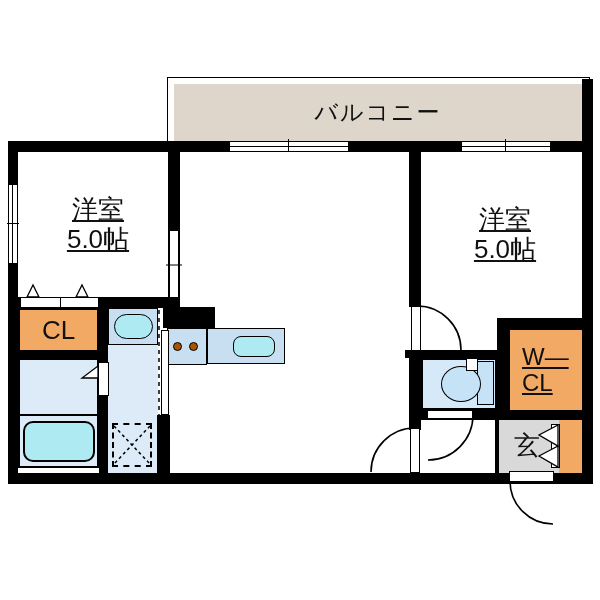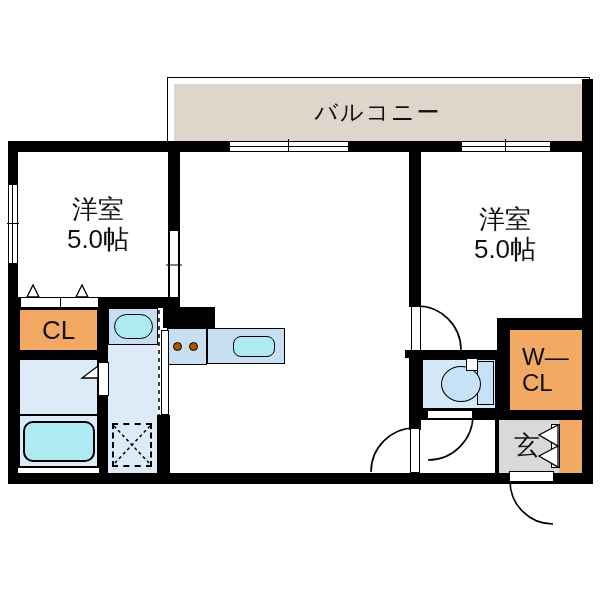--- a/index.html
+++ b/index.html
@@ -6,21 +6,21 @@
   #plan{position:relative;width:600px;height:600px;background:#ffffff;overflow:hidden;
         font-family:"Liberation Sans","DejaVu Sans",sans-serif;color:#000;}
   .wall{position:absolute;background:#000;z-index:2;}
   .floor{position:absolute;z-index:1;font-family:Liberation Serif, serif;}
   .fixture{position:absolute;z-index:3;box-sizing:border-box;}
   .leaf{position:absolute;background:#fff;border:1px solid #000;box-sizing:border-box;z-index:4;}
   .win{position:absolute;background:#fff;z-index:4;}
   .lbl{position:absolute;z-index:6;color:#111;}
   .center{display:flex;align-items:center;justify-content:center;}
   svg.overlay{position:absolute;left:0;top:0;z-index:5;}
-  .col{display:flex;flex-direction:column;align-items:center;}
+  .col{display:flex;flex-direction:column;align-items:center;text-decoration:underline;}
 </style>
 </head>
 <body>
 
 <div id="plan">
 
   <div class="floor" style="left:167px;top:77px;width:421px;height:64px;background:#fff;border:1px solid #000;"></div>
   <div class="floor center" style="left:174px;top:84px;width:408px;height:57px;background:#ded5cb;">
     <span class="lbl" style="position:static;font-size:23px;letter-spacing:2px;">バルコニー</span>
   </div>

